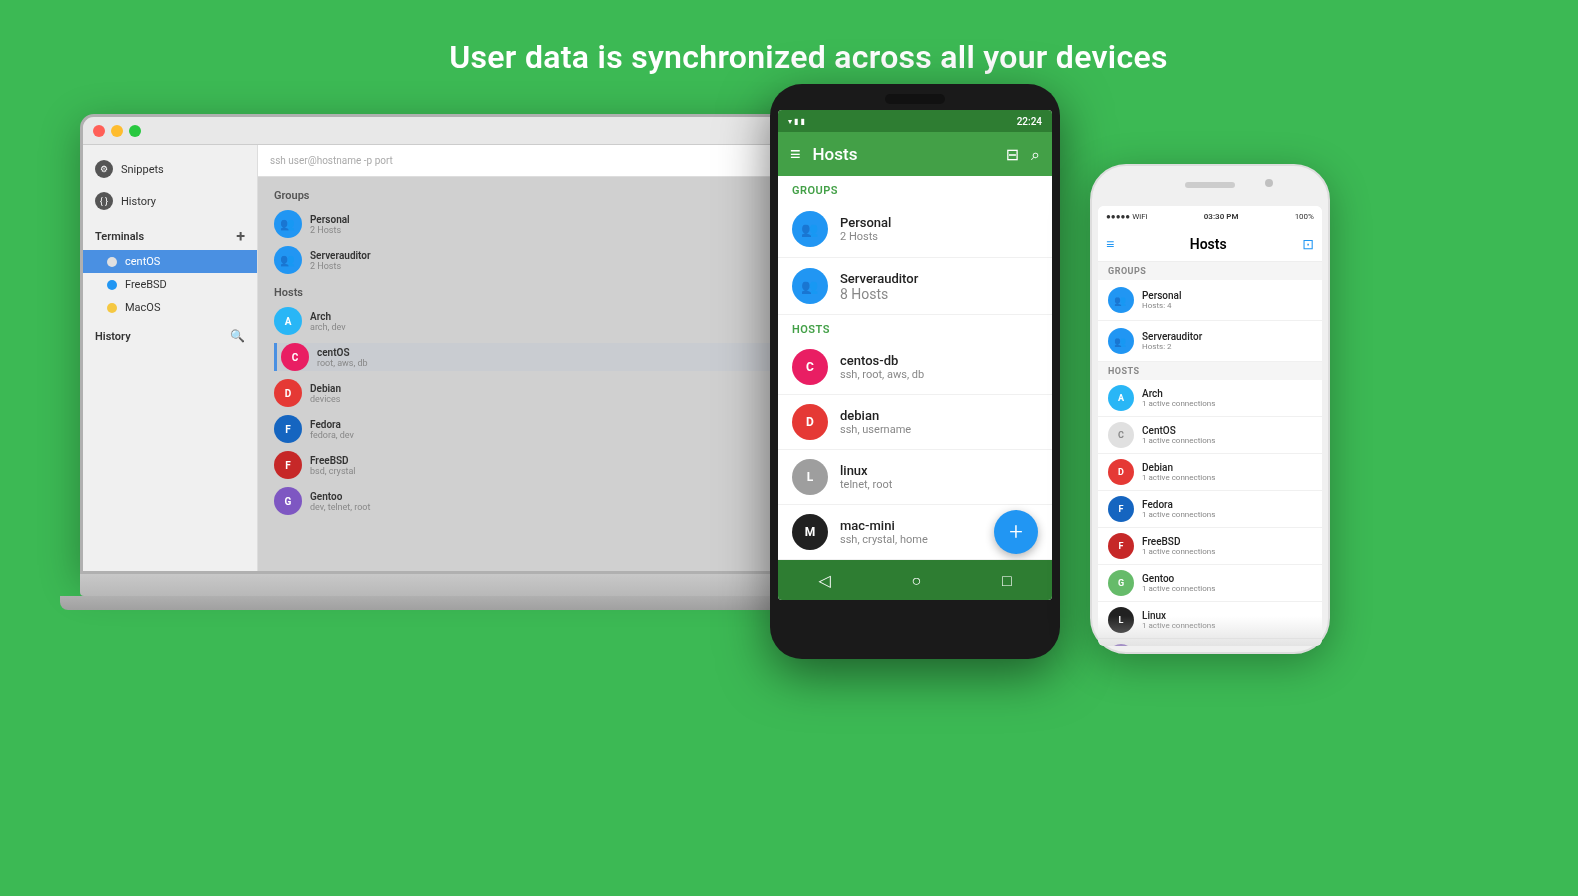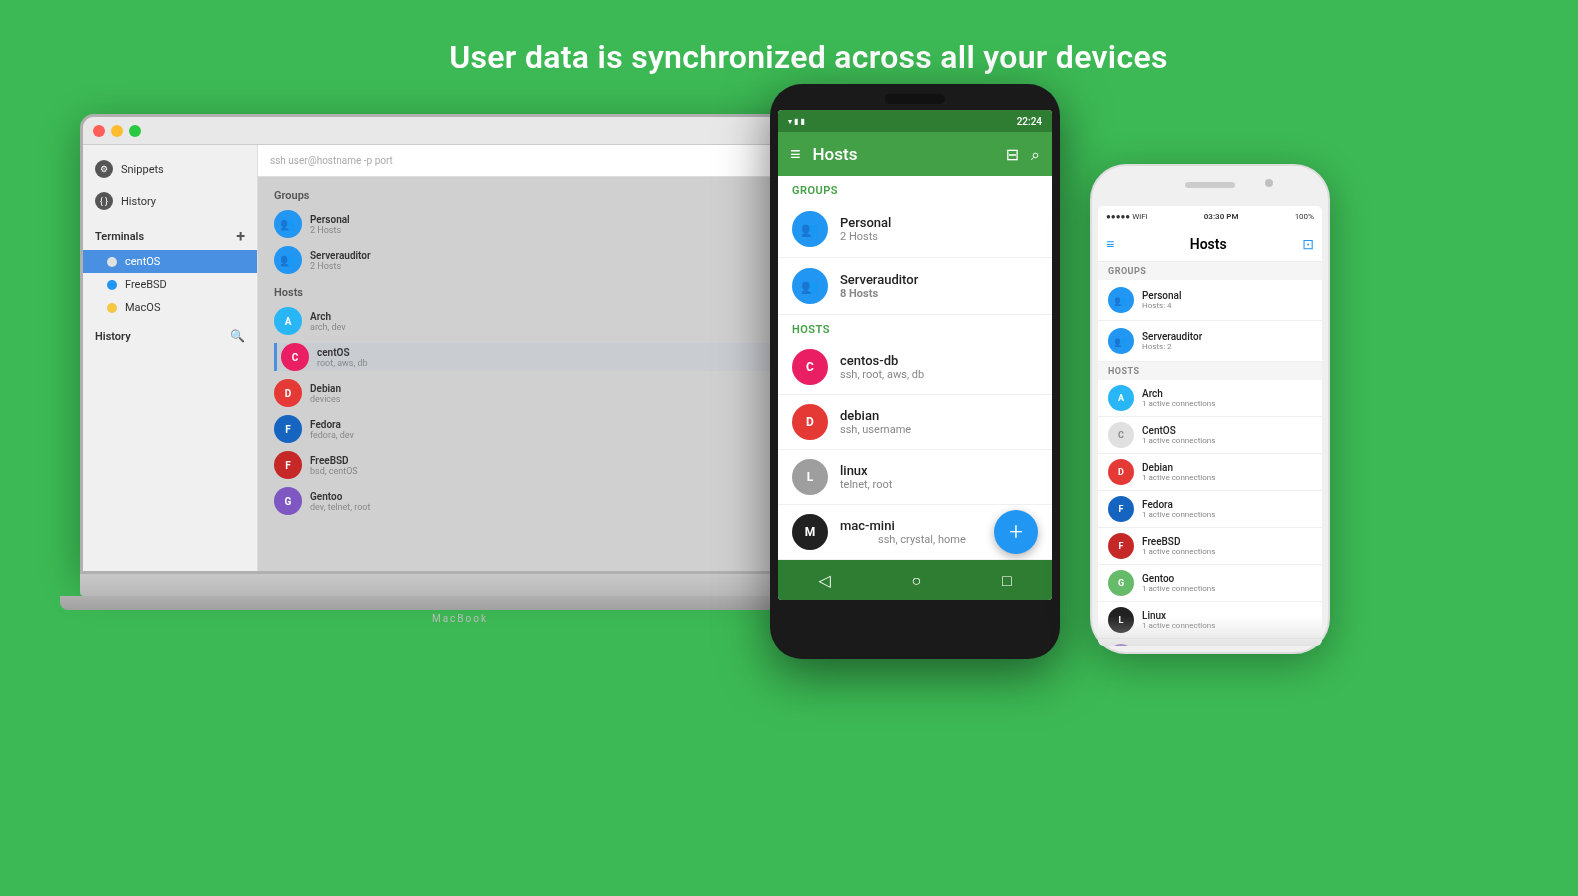--- a/index.html
+++ b/index.html
@@ -144,41 +144,40 @@
                 <div style="font-size:9px;color:#888;">fedora, dev</div>
               </div>
             </div>
 
             <div style="display:flex;align-items:center;gap:8px;margin-bottom:8px;">
               <div style="width:28px;height:28px;border-radius:50%;background:#c62828;flex-shrink:0;display:flex;align-items:center;justify-content:center;">
                 <span style="font-size:10px;color:white;font-weight:bold;">F</span>
               </div>
               <div>
                 <div style="font-weight:600;font-size:10px;color:#333;">FreeBSD</div>
-                <div style="font-size:9px;color:#888;">bsd, centOS</div>
+                <div style="font-size:9px;color:#888;">bsd, crystal</div>
               </div>
             </div>
 
             <div style="display:flex;align-items:center;gap:8px;margin-bottom:8px;">
               <div style="width:28px;height:28px;border-radius:50%;background:#7e57c2;flex-shrink:0;display:flex;align-items:center;justify-content:center;">
                 <span style="font-size:10px;color:white;font-weight:bold;">G</span>
               </div>
               <div>
                 <div style="font-weight:600;font-size:10px;color:#333;">Gentoo</div>
                 <div style="font-size:9px;color:#888;">dev, telnet, root</div>
               </div>
             </div>
           </div>
         </div>
       </div>
     </div>
 
     <div style="width:720px;height:22px;background:linear-gradient(to bottom,#c8c8c8,#b8b8b8);border-radius:0 0 4px 4px;"></div>
     <div style="width:760px;height:14px;background:linear-gradient(to bottom,#b0b0b0,#a0a0a0);border-radius:0 0 8px 8px;margin-left:-20px;"></div>
-    <div style="text-align:center;font-size:10px;color:#bbb;margin-top:3px;letter-spacing:2px;">MacBook</div>
   </div>
 
   <div style="position:absolute; left:770px; top:0px; width:290px; height:580px;">
 
     <div style="width:290px;height:575px;background:#1a1a1a;border-radius:32px;padding:10px 8px 8px;box-shadow:0 15px 50px rgba(0,0,0,0.5);position:relative;">
 
       <div style="width:60px;height:10px;background:#111;border-radius:5px;margin:0 auto 6px;"></div>
 
       <div style="width:100%;height:490px;background:#fff;border-radius:4px;overflow:hidden;position:relative;">
 
@@ -209,21 +208,21 @@
               <div style="font-size:11px;color:#888;">2 Hosts</div>
             </div>
           </div>
 
           <div style="display:flex;align-items:center;padding:10px 14px;gap:12px;border-bottom:1px solid #f0f0f0;">
             <div style="width:36px;height:36px;border-radius:50%;background:#2196f3;flex-shrink:0;display:flex;align-items:center;justify-content:center;">
               <span style="font-size:14px;color:white;">👥</span>
             </div>
             <div>
               <div style="font-size:13px;font-weight:500;color:#222;">Serverauditor</div>
-              <div style="font-size:11px;color:#888;font-weight:bold;">8 Hosts</div>
+              <div style="font-size:14px;color:#888;">8 Hosts</div>
             </div>
           </div>
 
           <div style="padding:8px 14px 4px;font-size:11px;font-weight:600;color:#43a047;text-transform:uppercase;letter-spacing:0.5px;">
             <span>Hosts</span>
           </div>
 
           <div style="display:flex;align-items:center;padding:9px 14px;gap:12px;border-bottom:1px solid #f0f0f0;">
             <div style="width:36px;height:36px;border-radius:50%;background:#e91e63;flex-shrink:0;display:flex;align-items:center;justify-content:center;">
               <span style="font-size:12px;color:white;font-weight:bold;">C</span>
@@ -253,21 +252,21 @@
               <div style="font-size:11px;color:#888;">telnet, root</div>
             </div>
           </div>
 
           <div style="display:flex;align-items:center;padding:9px 14px;gap:12px;border-bottom:1px solid #f0f0f0;">
             <div style="width:36px;height:36px;border-radius:50%;background:#212121;flex-shrink:0;display:flex;align-items:center;justify-content:center;">
               <span style="font-size:12px;color:white;font-weight:bold;">M</span>
             </div>
             <div>
               <div style="font-size:13px;font-weight:500;color:#222;">mac-mini</div>
-              <div style="font-size:11px;color:#888;margin-left:38px;">ssh, crystal, home</div>
+              <div style="font-size:11px;color:#888;">ssh, crystal, home</div>
             </div>
           </div>
 
           <div style="display:flex;align-items:center;padding:9px 14px;gap:12px;border-bottom:1px solid #f0f0f0;">
             
             
           </div>
 
         </div>
 

